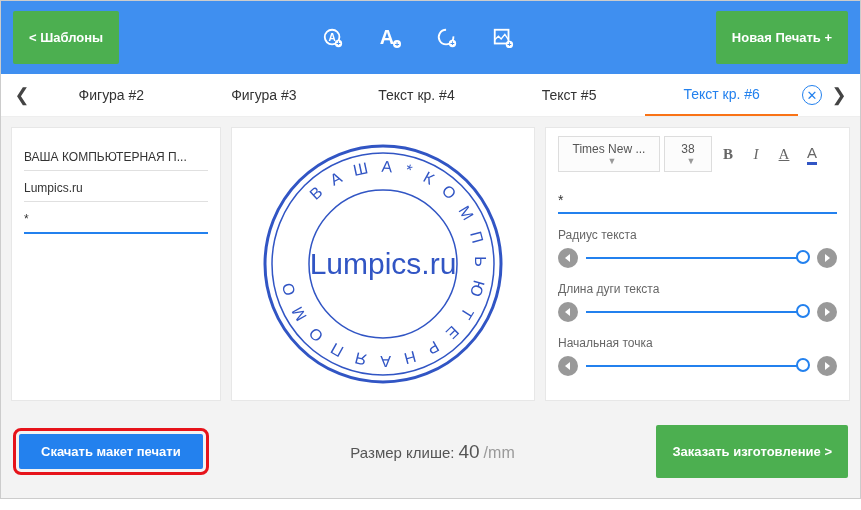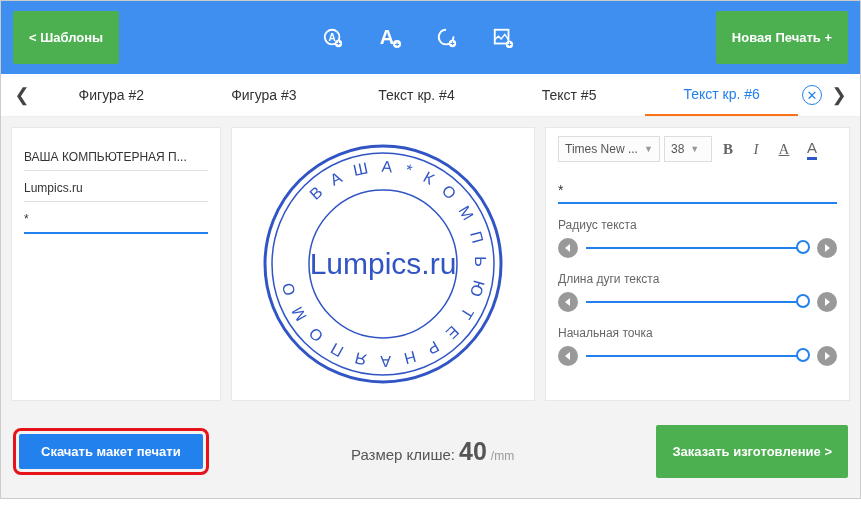--- a/index.html
+++ b/index.html
@@ -16,36 +16,36 @@
   .tab.active { color: #2381ee; border-bottom: 2px solid #f97316; }
   .close-x { width: 20px; height: 20px; border: 1px solid #2381ee; border-radius: 50%; color: #2381ee; display: flex; align-items: center; justify-content: center; font-size: 13px; cursor: pointer; margin: 0 4px; }
   .main { display: flex; gap: 10px; padding: 10px; background: #f3f3f3; }
   .panel { background: #fff; border: 1px solid #e7e7e7; }
   .left { width: 210px; padding: 12px; }
   .left-item { font-size: 12px; color: #333; padding: 10px 0 6px; border-bottom: 1px solid #e0e0e0; white-space: nowrap; overflow: hidden; text-overflow: ellipsis; }
   .left-item.active { border-bottom: 2px solid #2381ee; }
   .mid { flex: 1; display: flex; align-items: center; justify-content: center; padding: 6px; }
   .right { width: 305px; padding: 8px 12px; }
   .fmt-row { display: flex; align-items: center; gap: 4px; margin-bottom: 12px; }
-  .dd { border: 1px solid #ddd; font-size: 12px; padding: 5px 6px; color: #555; background: #fcfcfc; display: flex; align-items: center; cursor: pointer; }
+  .dd { border: 1px solid #ddd; font-size: 12px; padding: 5px 6px; color: #555; background: #fcfcfc; display: flex; align-items: center; cursor: pointer; flex-direction: column; }
   .dd .caret { margin-left: 6px; font-size: 9px; color: #999; }
   .fmt-btn { width: 24px; height: 26px; display: flex; align-items: center; justify-content: center; font-family: 'Times New Roman', serif; font-size: 15px; color: #666; cursor: pointer; }
   .input-line { border: none; border-bottom: 2px solid #2381ee; width: 100%; font-size: 14px; padding: 8px 0 4px; outline: none; color: #333; }
   .sl-label { font-size: 12px; color: #666; margin-top: 14px; }
   .slider-row { display: flex; align-items: center; gap: 8px; margin-top: 6px; }
   .nav-circ { width: 20px; height: 20px; background: #999; border-radius: 50%; display: flex; align-items: center; justify-content: center; cursor: pointer; }
   .nav-circ svg { fill: #fff; }
   .track { flex: 1; height: 2px; background: #2381ee; position: relative; }
   .thumb { position: absolute; width: 14px; height: 14px; border: 2px solid #2381ee; background: #fff; border-radius: 50%; top: -7px; }
   .bottom { display: flex; align-items: center; padding: 14px 12px 20px; gap: 12px; background: #f3f3f3; }
   .btn-blue { background: #2381ee; color: #fff; border: none; padding: 10px 22px; font-size: 13px; font-weight: bold; cursor: pointer; border-radius: 2px; }
   .highlight { border: 3px solid #e6131a; border-radius: 8px; padding: 3px; }
   .size-block { flex: 1; display: flex; align-items: baseline; justify-content: center; gap: 4px; font-size: 15px; color: #555; }
-  .size-val { font-size: 25px; color: #555; font-weight: bold; }
-  .size-unit { font-size: 12px; color: #999; }
+  .size-val { font-size: 19px; color: #555; }
+  .size-unit { font-size: 16px; color: #999; }
   .stamp-text { font-family: 'Times New Roman', serif; fill: #3155c4; font-size: 16px; letter-spacing: 4px; }
 </style>
 </head>
 <body>
 
 <div class="outer">
 
   <div class="toolbar">
     <button class="btn-green">&lt;  Шаблоны</button>
     <div class="toolbar-center">

